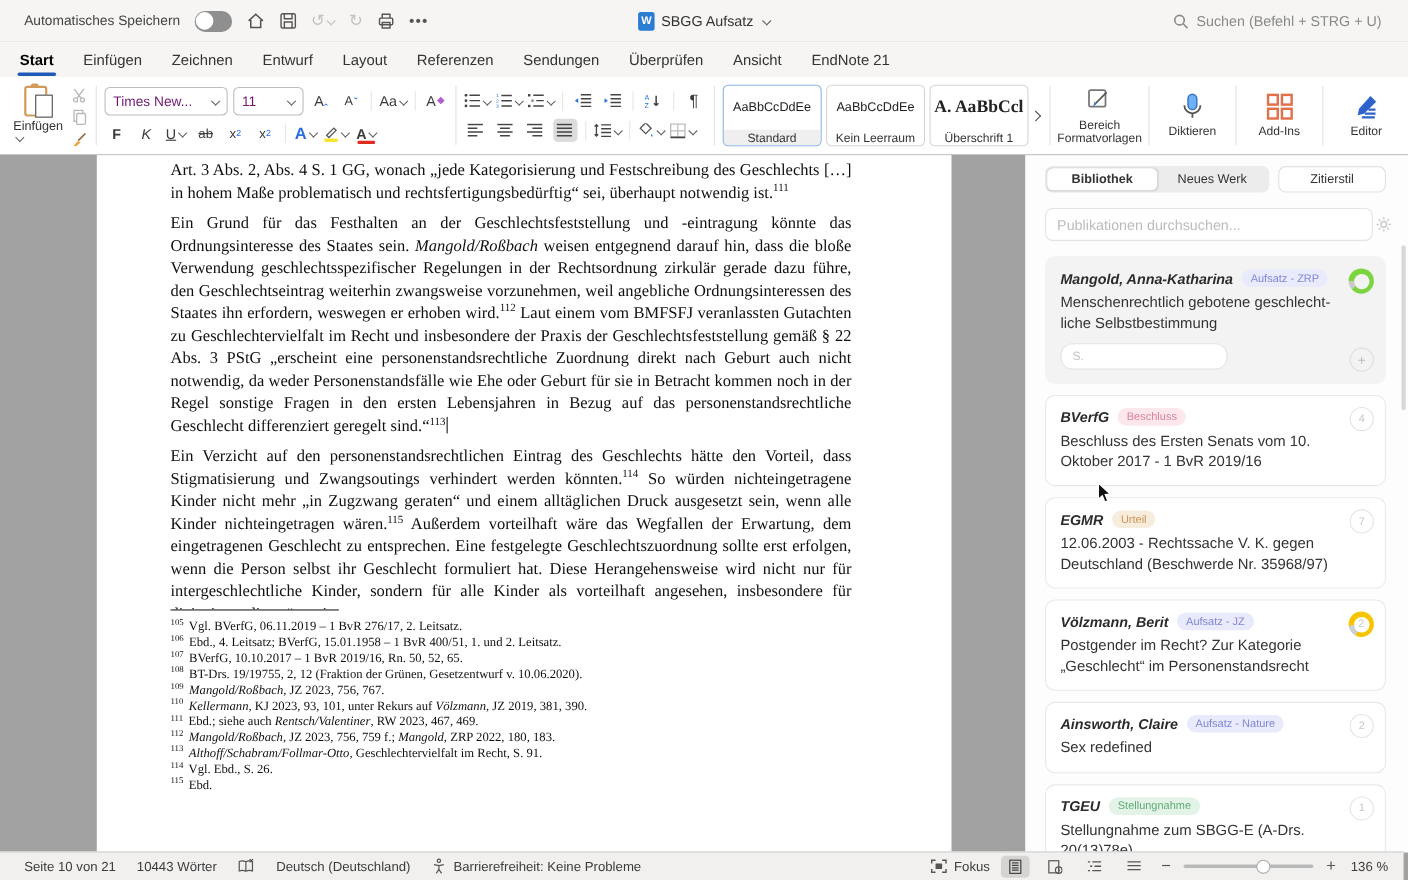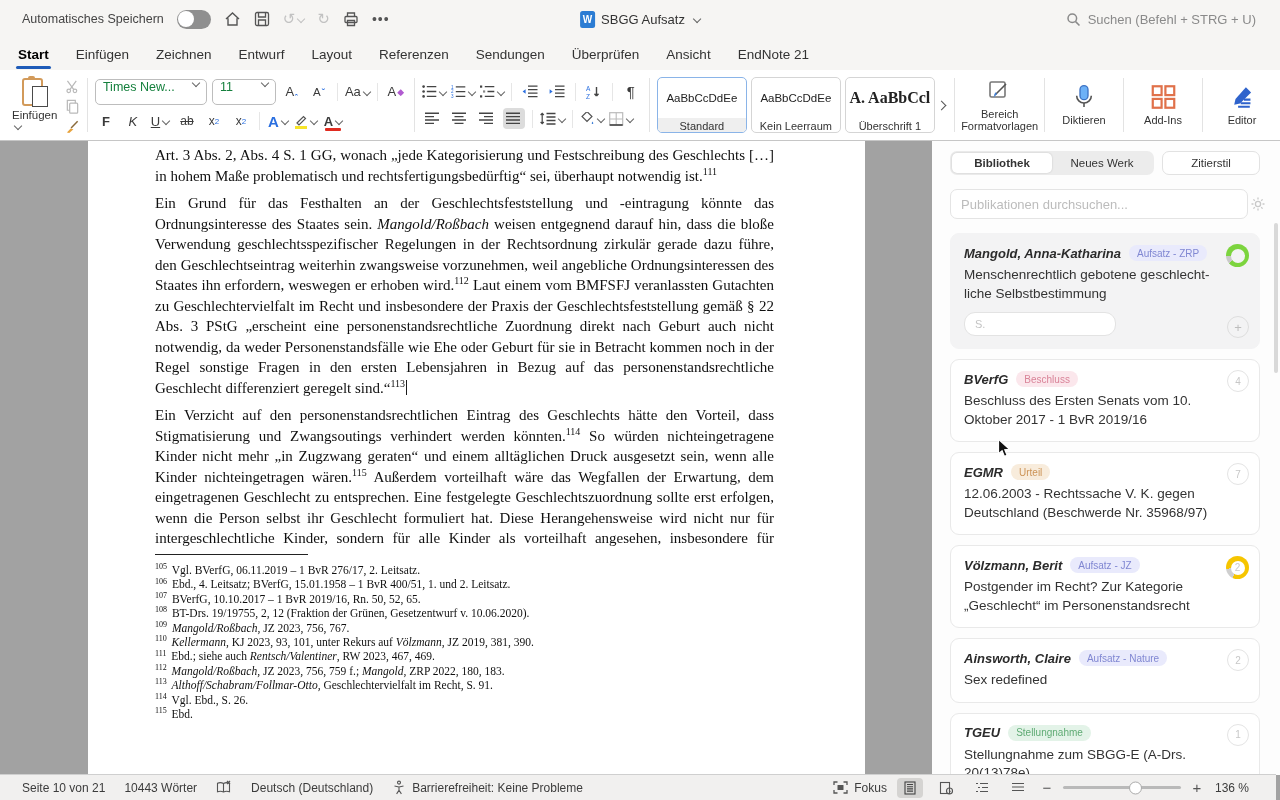--- a/index.html
+++ b/index.html
@@ -40,22 +40,22 @@
   .gsep{width:1px;height:54px;background:#e3e3e3;margin:0 7px;flex:none;}
   .paste-g{display:flex;align-items:flex-start;gap:7px;padding-left:6px;}
   .paste-btn{display:flex;flex-direction:column;align-items:center;font-size:11.5px;color:#333;gap:2px;}
   .clipwrap{position:relative;width:26px;height:30px;}
   .clipboard{position:absolute;left:0;top:1px;width:17px;height:24px;border:2px solid #d29a5a;border-radius:3px;background:#fff;}
   .clipboard::before{content:"";position:absolute;left:4px;top:-4px;width:7px;height:4px;background:#d29a5a;border-radius:2px;}
   .clippage{position:absolute;right:0;bottom:0;width:14px;height:19px;background:#fff;border:1.6px solid #4a4a4a;}
   .clip-col{display:flex;flex-direction:column;gap:5px;padding-top:2px;}
   .fgroup,.pgroup{display:flex;flex-direction:column;gap:6px;}
   .row{display:flex;align-items:center;gap:5px;}
-  .fsel{border:1px solid #bdbdbd;border-radius:5px;height:24px;padding:0 7px;font-size:12.5px;color:#15803d;
-    display:flex;align-items:flex-start;justify-content:space-between;background:#fff;}
+  .fsel{border:1px solid #bdbdbd;border-radius:5px;height:24px;padding:0 7px;font-size:12.5px;color:#701a75;
+    display:flex;align-items:center;justify-content:space-between;background:#fff;}
   .ib{min-width:22px;height:21px;display:flex;align-items:center;justify-content:center;font-size:13px;color:#3a3a3a;
     border-radius:4px;position:relative;}
   .ib.on{background:#dcdcdc;}
   .msep{width:1px;height:18px;background:#e6e6e6;margin:0 2px;}
   .supblue{color:#2a6fe0;font-size:9px;font-weight:bold;margin-left:1px;}
   .colbar{position:absolute;left:3px;right:3px;bottom:1px;height:3px;border-radius:1px;}
   
   .sgallery{display:flex;align-items:center;gap:4px;}
   .sg{width:88px;height:54px;border:1px solid #d5d5d5;border-radius:5px;background:#fff;display:flex;flex-direction:column;
     overflow:hidden;}
@@ -115,21 +115,21 @@
   .pagein{width:130px;height:22px;border:1px solid #e3e3e3;border-radius:11px;padding:0 10px;font-size:11px;
     margin-top:9px;background:#fff;outline:none;display:block;font-family:inherit;}
   .pagein::placeholder{color:#c4c4c4;}
   .plusbtn{position:absolute;right:10px;bottom:10px;width:22px;height:22px;border:1.5px solid #dedede;border-radius:50%;
     display:flex;align-items:center;justify-content:center;font-size:13px;color:#bdbdbd;box-sizing:border-box;background:transparent;}
   .pscroll{position:absolute;right:2px;top:82px;width:4px;height:150px;border-radius:2px;background:#d9d9d9;}
   
   .statusbar{position:absolute;left:0;right:4px;bottom:0;height:25px;background:#f1f0ef;border-top:1px solid #cfcfcf;
     display:flex;align-items:center;font-size:12px;color:#3c3c3c;}
   .sb-left{display:flex;align-items:center;gap:19px;padding-left:22px;}
-  .sb-right{margin-left:auto;display:flex;align-items:center;gap:10px;padding-right:27px;}
+  .sb-right{margin-left:auto;display:flex;align-items:center;gap:10px;padding-right:14px;}
   .sb-item{display:flex;align-items:center;gap:6px;}
   .viewbtn{width:26px;height:20px;display:flex;align-items:center;justify-content:center;border-radius:4px;color:#555;}
   .viewbtn.on{background:#d5d4d2;}
   .sl-track{width:118px;height:3.5px;background:#b9b9b9;border-radius:2px;position:relative;}
   .sl-thumb{position:absolute;top:50%;left:66px;transform:translateY(-50%);width:13px;height:13px;border-radius:50%;
     background:#fff;border:1px solid #ababab;box-sizing:border-box;}
   .zoompm{font-size:15px;color:#555;width:12px;text-align:center;}
   .mouse{position:absolute;left:997px;top:297px;z-index:60;pointer-events:none;}
 </style>
 </head>

